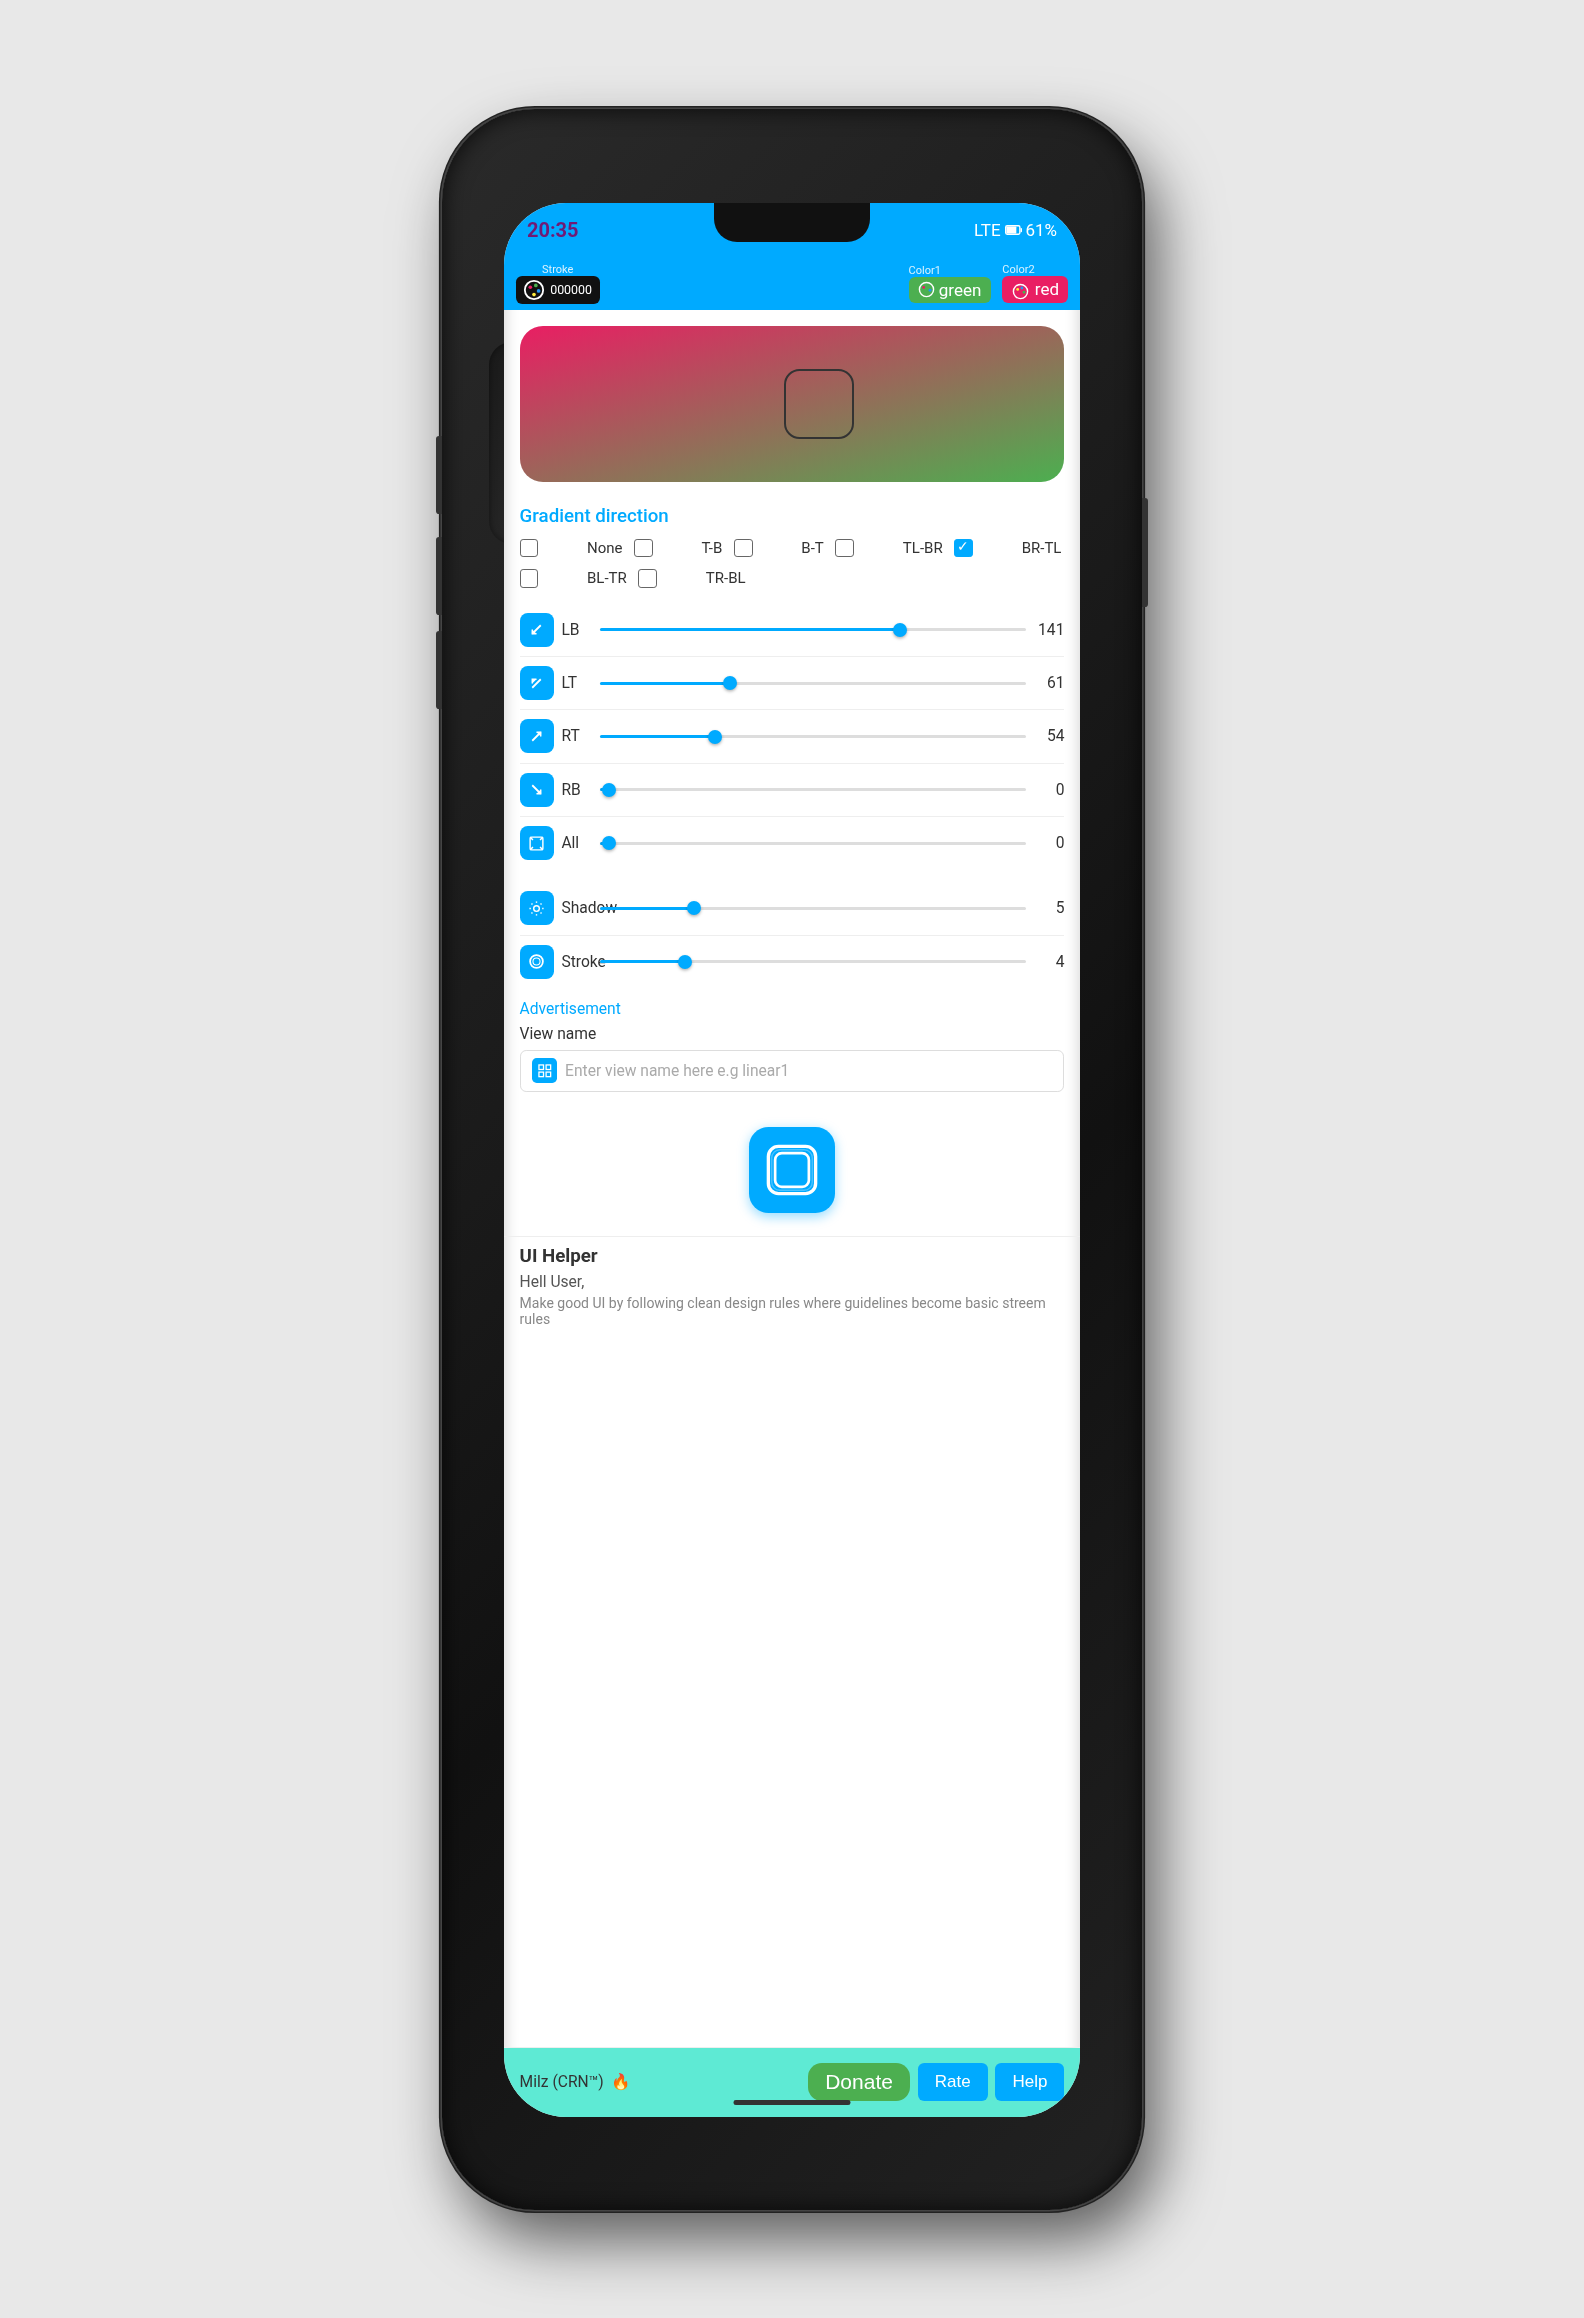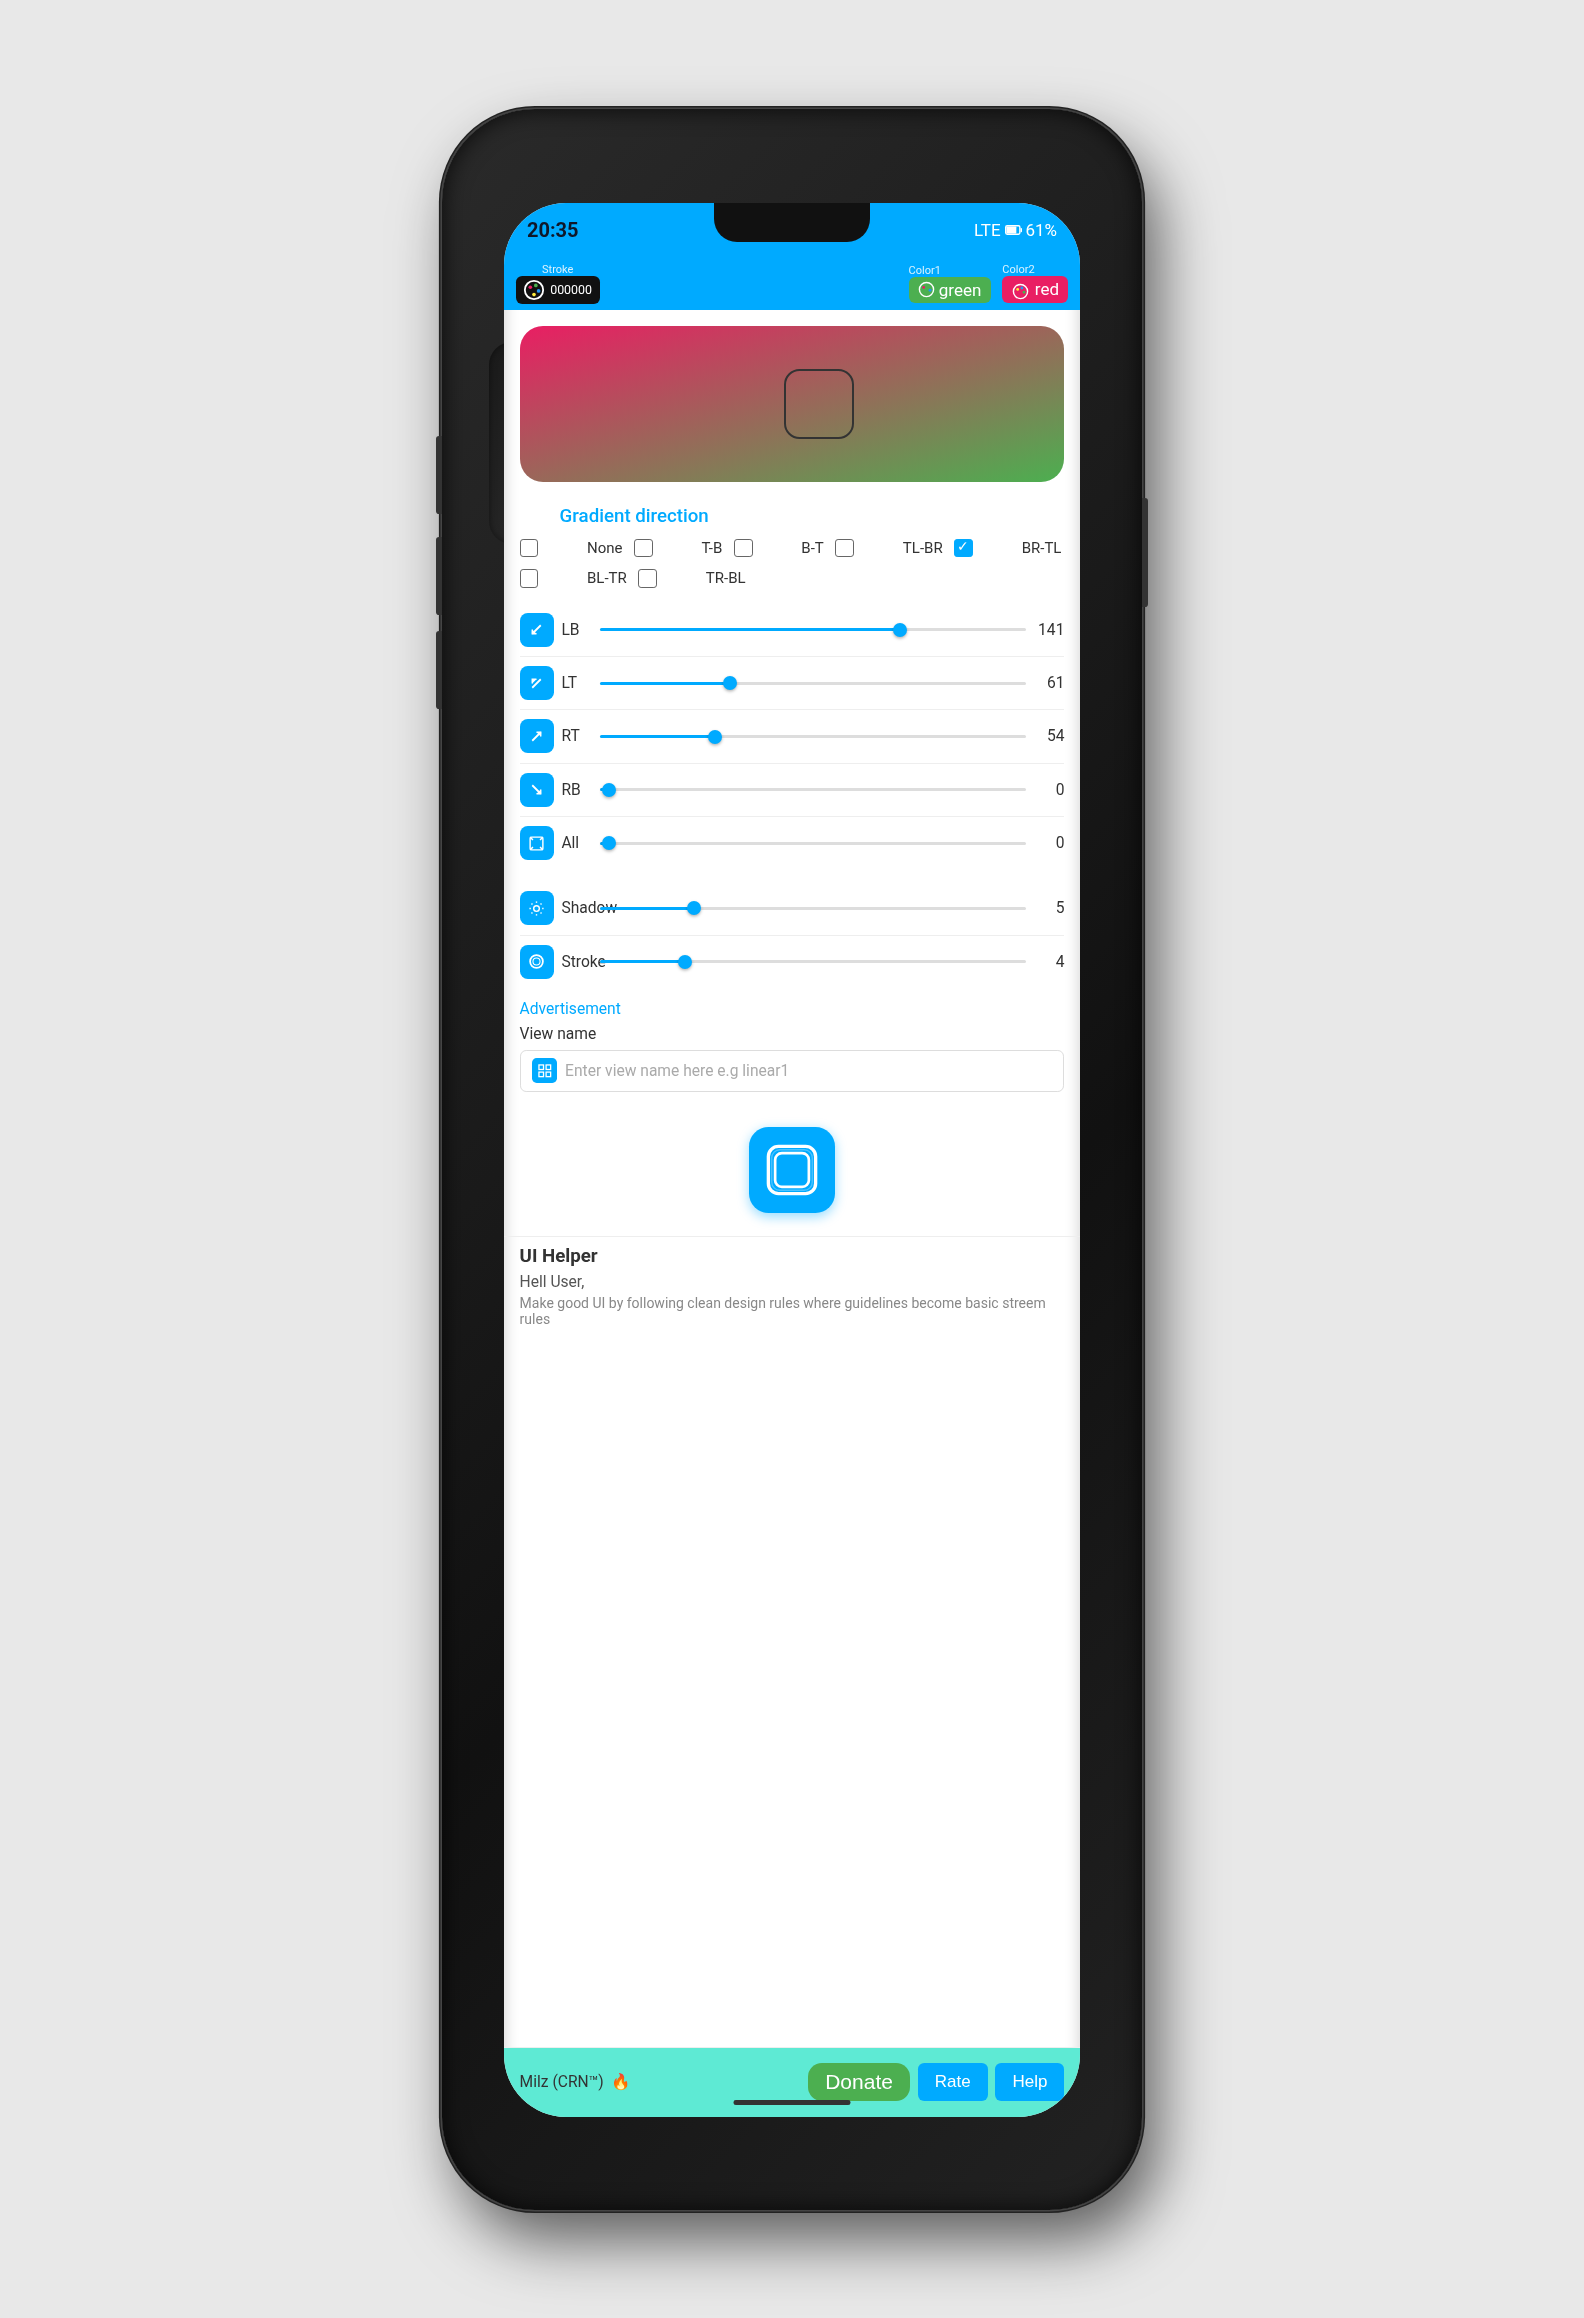--- a/index.html
+++ b/index.html
@@ -137,21 +137,21 @@
       background: #00aaff;
       height: 54px;
       display: flex;
       align-items: center;
       justify-content: space-between;
       padding: 0 23px;
       position: relative;
       z-index: 50;
     }
     .status-time {
-      color: #0f172a;
+      color: #701a75;
       font-size: 20px;
       font-weight: bold;
     }
     .status-battery {
       display: flex;
       align-items: center;
       gap: 3.9px;
       color: white;
       font-size: 17px;
     }
@@ -188,21 +188,20 @@
       border: 2.3px solid #333;
       background: transparent;
     }
 
     
     .section-title {
       color: #00aaff;
       font-size: 18.7px;
       font-weight: 500;
       padding: 7.8px 15.6px 3.9px;
-      margin-left: 40px;
     }
 
     
     .gradient-direction-row {
       display: flex;
       align-items: center;
       padding: 7.8px 15.6px;
       gap: 11.7px;
       flex-wrap: wrap;
     }

